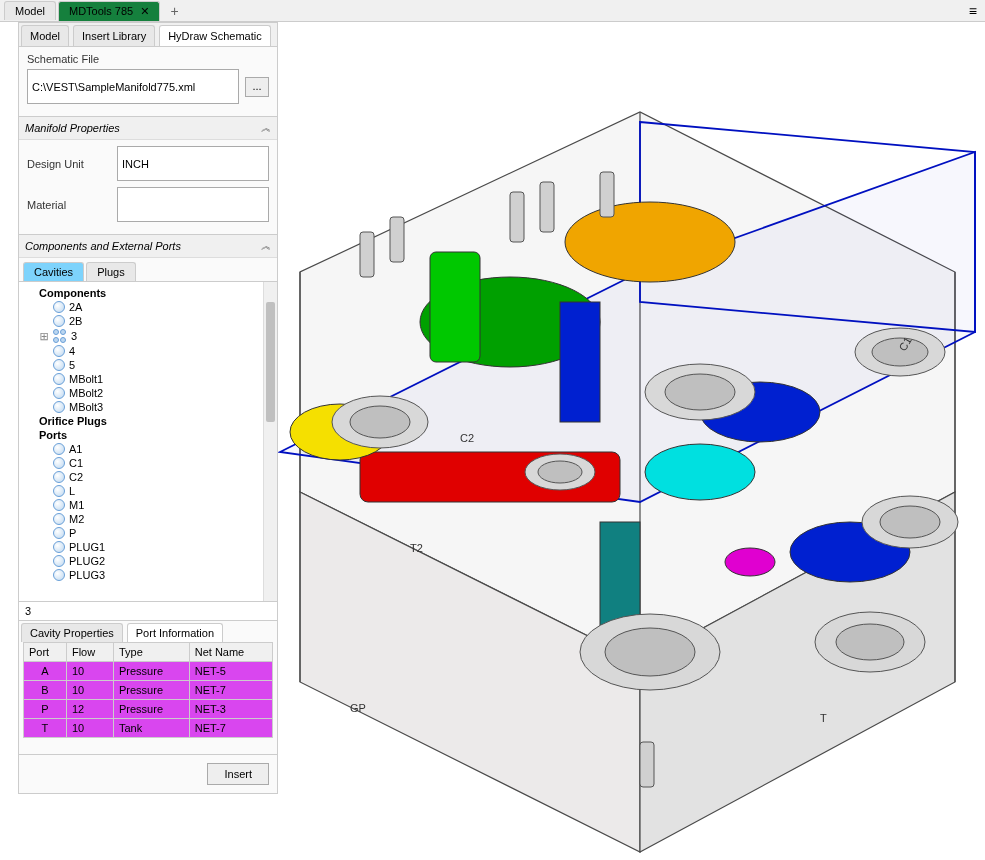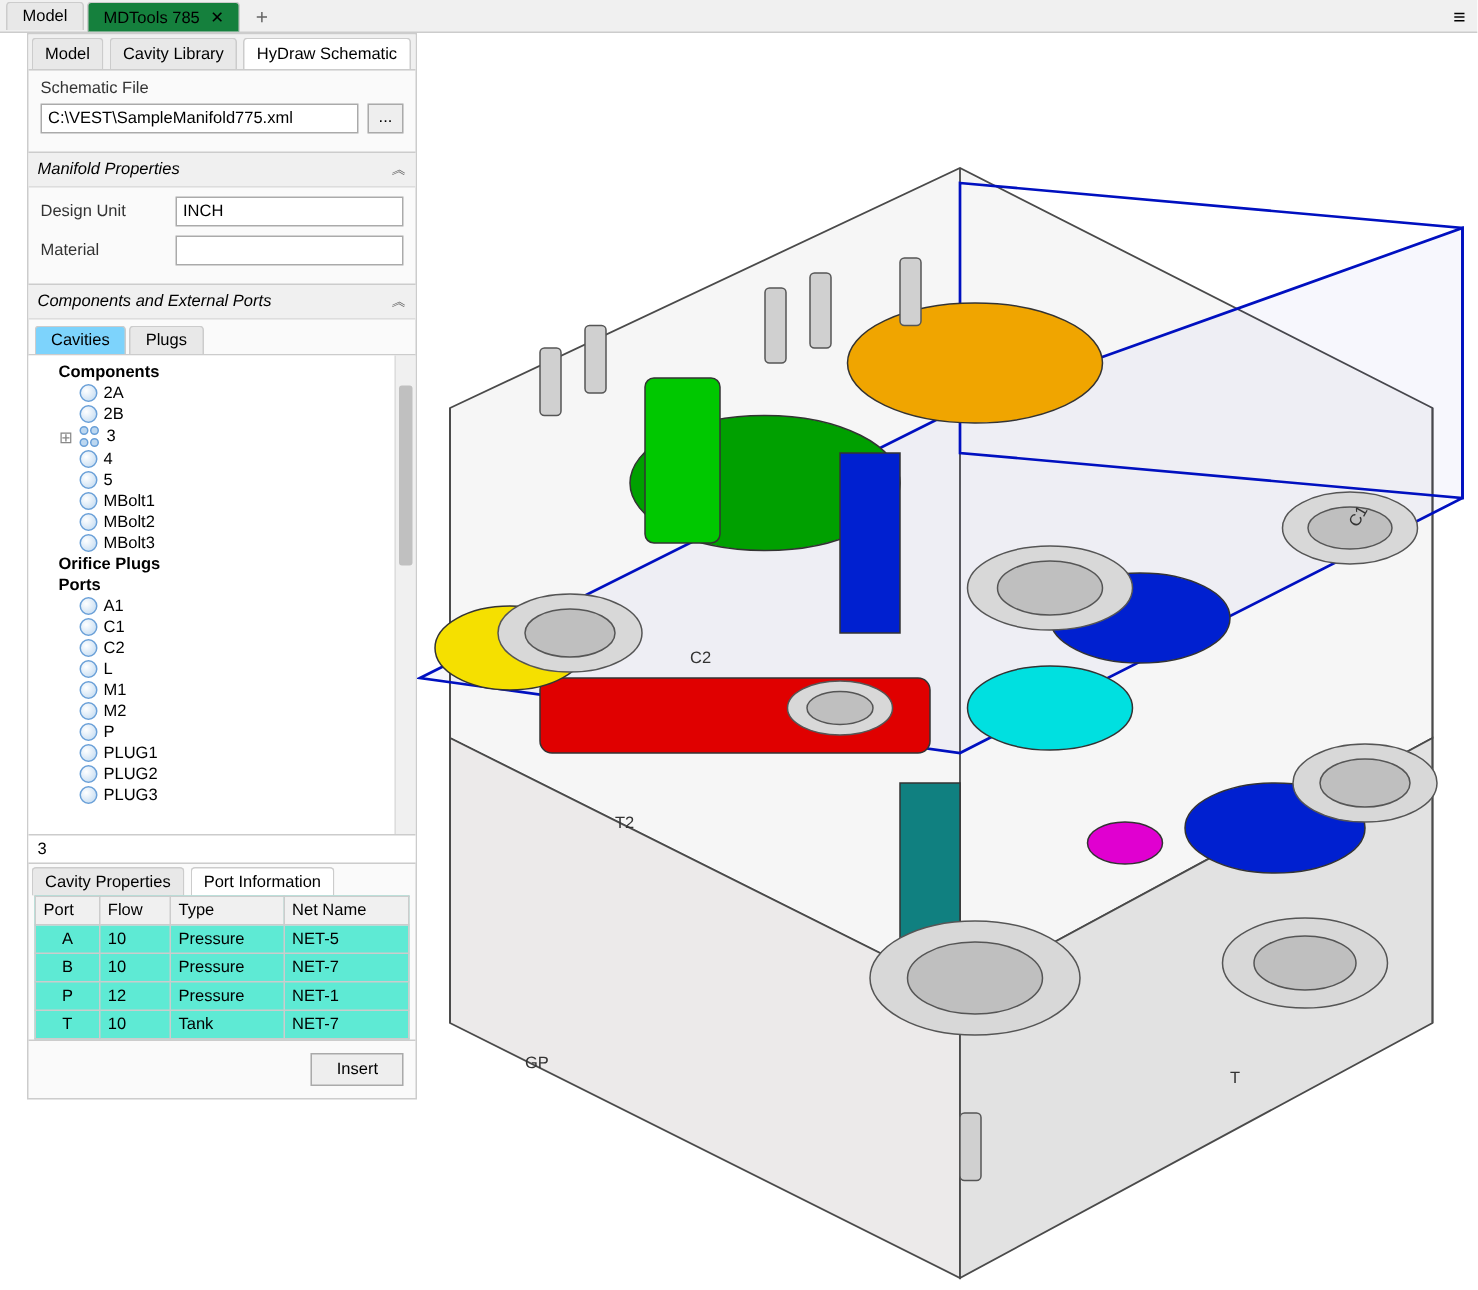--- a/index.html
+++ b/index.html
@@ -18,21 +18,21 @@
 .subtabs .stab { padding: 4px 8px; border: 1px solid #ccc; border-bottom: none; margin: 2px 2px 0 2px; background: #e8e8e8; cursor: pointer; border-radius: 3px 3px 0 0; }
 .subtabs .stab.active { background: #fff; }
 
 .section { border-top: 1px solid #ccc; }
 .section-header { display: flex; align-items: center; padding: 4px 6px; background: #f0f0f0; border-bottom: 1px solid #ddd; font-style: italic; }
 .section-header .chev { margin-left: auto; font-size: 10px; color: #666; cursor: pointer; }
 .section-body { padding: 6px 8px; }
 
 .field-row { display: flex; align-items: center; margin-bottom: 6px; gap: 6px; }
 .field-label { width: 85px; color: #333; }
-.field-input { flex: 1; border: 1px solid #aaa; background: #fff; padding: 2px 4px; height: 20px; }
+.field-input { flex: 1; border: 1px solid #aaa; background: #fff; padding: 2px 4px; height: 35px; }
 .field-btn { width: 24px; height: 20px; border: 1px solid #aaa; background: #eee; text-align: center; cursor: pointer; line-height: 16px; }
 
 .inner-tabs { display: flex; margin: 4px 4px 0 4px; }
 .inner-tabs .itab { padding: 3px 10px; border: 1px solid #ccc; border-bottom: none; background: #e8e8e8; cursor: pointer; border-radius: 3px 3px 0 0; margin-right: 2px; }
 .inner-tabs .itab.active { background: #7dd3fc; }
 
 .tree-wrap { display: flex; border-top: 1px solid #ccc; height: 320px; }
 .tree { flex: 1; overflow-y: auto; padding: 4px 2px; background: #fff; }
 .tree-scroll { width: 14px; background: #f0f0f0; border-left: 1px solid #ddd; position: relative; }
 .tree-scroll::before { content:""; position:absolute; left:2px; right:2px; top:20px; height:120px; background:#c0c0c0; border-radius:2px;}
@@ -45,21 +45,21 @@
 .tree .ico4 { display:inline-flex; width:14px; height:14px; flex-wrap:wrap; gap:1px; flex-shrink:0;}
 .tree .ico4 span{width:6px;height:6px;border:1px solid #6aa0d8;background:#bcd7f0;border-radius:50%;}
 .tree .exp { width:10px; text-align:center; color:#888; cursor:pointer; flex-shrink:0;}
 
 .selected-id { padding: 3px 6px; background:#fff; border-top:1px solid #ccc; }
 
 .info-tabs { display: flex; border-top: 1px solid #ccc; }
 .info-tabs .itab { padding: 3px 8px; border: 1px solid #ccc; border-bottom:none; background: #e8e8e8; cursor: pointer; margin: 2px 2px 0 2px; border-radius:3px 3px 0 0;}
 .info-tabs .itab.active { background: #fff; }
 
-.port-table { width: calc(100% - 8px); margin: 0 4px 0 4px; border-collapse: collapse; background:#5eead4; }
+.port-table { width: calc(100% - 8px); margin: 0 4px 16px 4px; border-collapse: collapse; background:#d946ef; }
 .port-table th, .port-table td { border: 1px solid #ccc; padding: 3px 5px; text-align: left; }
 .port-table th { background: #f0f0f0; font-weight: normal; }
 .port-table td.c { text-align:center; }
 
 .insert-row { display:flex; justify-content:flex-end; padding:8px; border-top:1px solid #ccc; }
 .insert-btn { padding: 4px 16px; border:1px solid #aaa; background:#eee; cursor:pointer; }
 
 .viewport { position:absolute; left:0; top:22px; right:0; bottom:0; z-index:-1; }
 .viewport svg { width:100%; height:100%; }
 </style>
@@ -73,21 +73,21 @@
     <span class="close-x">✕</span>
   </div>
   <div class="add">+</div>
   <div class="hamburger">≡</div>
 </div>
 
 <div class="panel">
 
   <div class="subtabs">
     <div class="stab">Model</div>
-    <div class="stab">Cavity Library</div>
+    <div class="stab">Insert Library</div>
     <div class="stab active">HyDraw Schematic</div>
   </div>
 
   <div class="section-body">
     <div class="field-label" style="margin-bottom:4px;">Schematic File</div>
     <div class="field-row">
       <input class="field-input" value="C:\VEST\SampleManifold775.xml" style="">
       <div class="field-btn">...</div>
     </div>
   </div>
@@ -225,21 +225,21 @@
         <tr>
           <td class="c">B</td>
           <td>10</td>
           <td>Pressure</td>
           <td>NET-7</td>
         </tr>
         <tr>
           <td class="c">P</td>
           <td>12</td>
           <td>Pressure</td>
-          <td>NET-1</td>
+          <td>NET-3</td>
         </tr>
         <tr>
           <td class="c">T</td>
           <td>10</td>
           <td>Tank</td>
           <td>NET-7</td>
         </tr>
       </tbody>
   </table>
 

